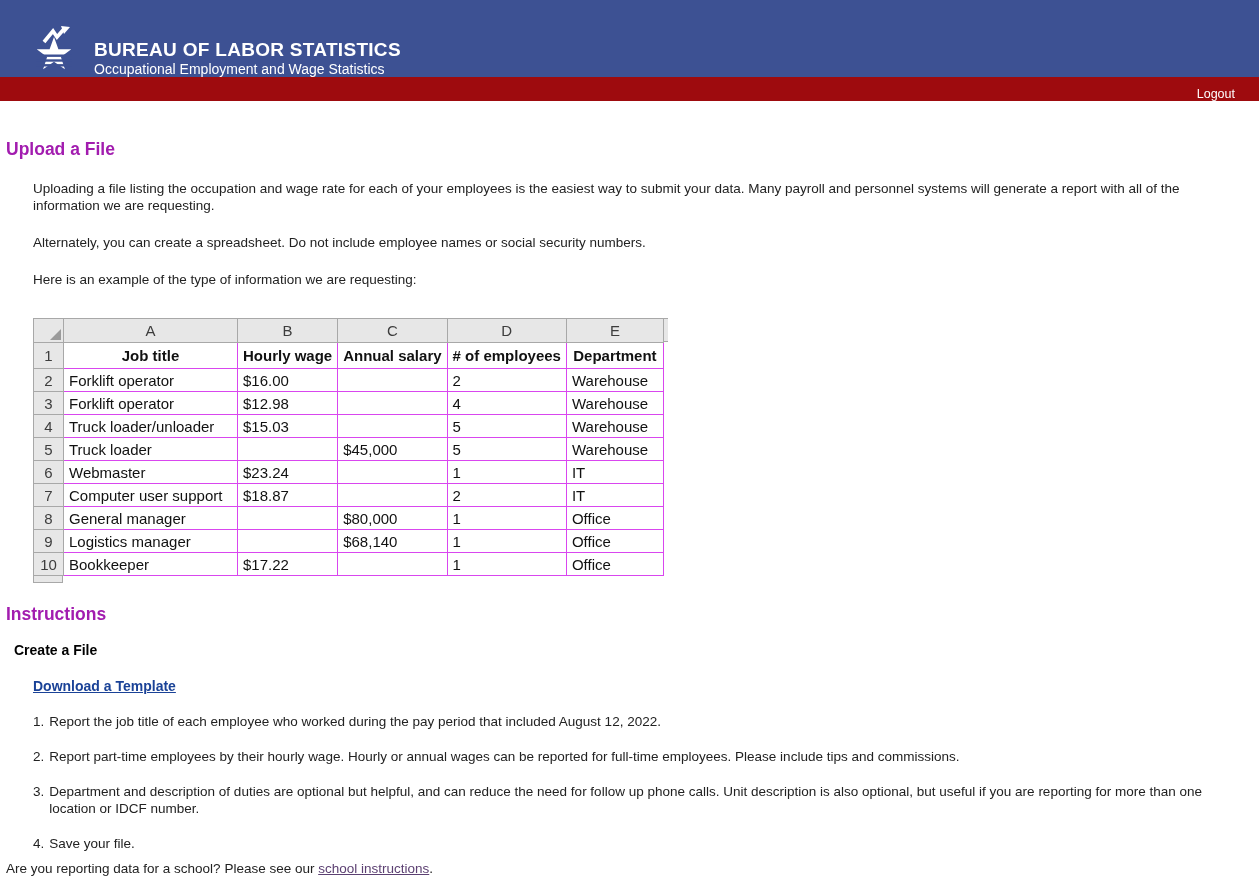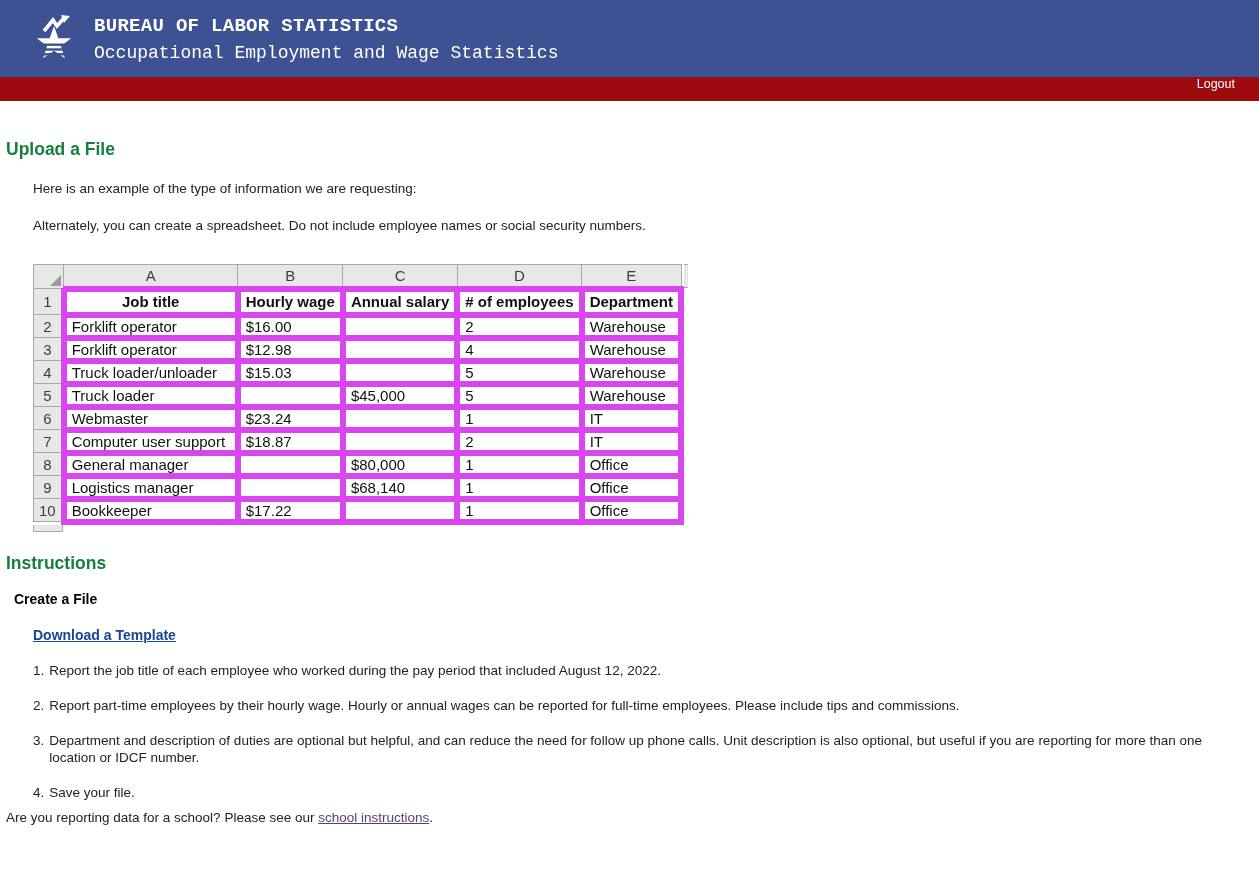--- a/index.html
+++ b/index.html
@@ -8,46 +8,45 @@
     font-family: "Liberation Sans", sans-serif;
     color: #222;
     width: 1259px;
   }
 
   
   .site-header {
     background: #3D5193;
     height: 77px;
     display: flex;
-    align-items: center;
+    align-items: flex-end;
     padding-left: 30px;
-    font-family: Liberation Mono, monospace;
   }
   .logo-box { width: 48px; height: 54px; flex: 0 0 auto; }
   .header-text { margin-left: 16px; color: #fff; }
   .header-title { font-size: 19px; font-weight: bold; letter-spacing: 0.3px; }
-  .header-subtitle { font-size: 18px; margin-top: 6px; font-weight: normal; }
+  .header-subtitle { font-size: 14px; margin-top: 0; font-weight: normal; }
 
   
   .red-bar {
     background: #9E0B0E;
     height: 24px;
     display: flex;
     justify-content: flex-end;
-    align-items: flex-start;
+    align-items: flex-end;
     padding-right: 24px;
   }
   .logout-link { color: #ffffff; font-size: 12.5px; text-decoration: none; cursor: pointer; }
 
   
   .content { padding: 0 18px 24px 6px; }
   .section-heading {
     font-size: 17.5px;
     font-weight: bold;
-    color: #15803d;
+    color: #a21caf;
     margin: 38px 0 0 0;
   }
   .para {
     margin: 20px 0 0 27px;
     font-size: 13.5px;
     line-height: 17px;
     max-width: 1212px;
   }
 
   
@@ -69,21 +68,21 @@
   }
   tr.letters-row td { height: 24px; }
   .corner { position: relative; }
   .corner::after {
     content: "";
     position: absolute;
     right: 2px; bottom: 2px;
     border-left: 11px solid transparent;
     border-bottom: 11px solid #9B9B9B;
   }
-  .cell { border: 6px solid #d946ef; background: #fff; color: #111; }
+  .cell { border: 1px solid #d946ef; background: #fff; color: #111; }
   tr.bold-row td.cell { font-weight: bold; text-align: center; height: 26px; }
   .al { text-align: left; }
   .ar { text-align: left; }
   .stub {
     position: absolute;
     left: 0; top: 100%;
     width: 30px; height: 7px;
     background: #E7E7E7;
     border: 1px solid #A8A8A8;
     border-top: none;
@@ -137,22 +136,23 @@
 </div>
 
 <div class="red-bar">
   <a class="logout-link">Logout</a>
 </div>
 
 <div class="content">
 
   <div class="section-heading">Upload a File</div>
 
+  <div class="para">Uploading a file listing the occupation and wage rate for each of your employees is the easiest way to submit your data. Many payroll and personnel systems will generate a report with all of the information we are requesting.</div>
+  <div class="para">Alternately, you can create a spreadsheet. Do not include employee names or social security numbers.</div>
   <div class="para">Here is an example of the type of information we are requesting:</div>
-  <div class="para">Alternately, you can create a spreadsheet. Do not include employee names or social security numbers.</div>
 
   
   <div class="sheet-wrap">
     <table class="sheet">
       <colgroup>
         <col style="width:30px">
           <col style="width:174px">
           <col style="width:99px">
         <col style="width:105px">
           <col style="width:118px">

